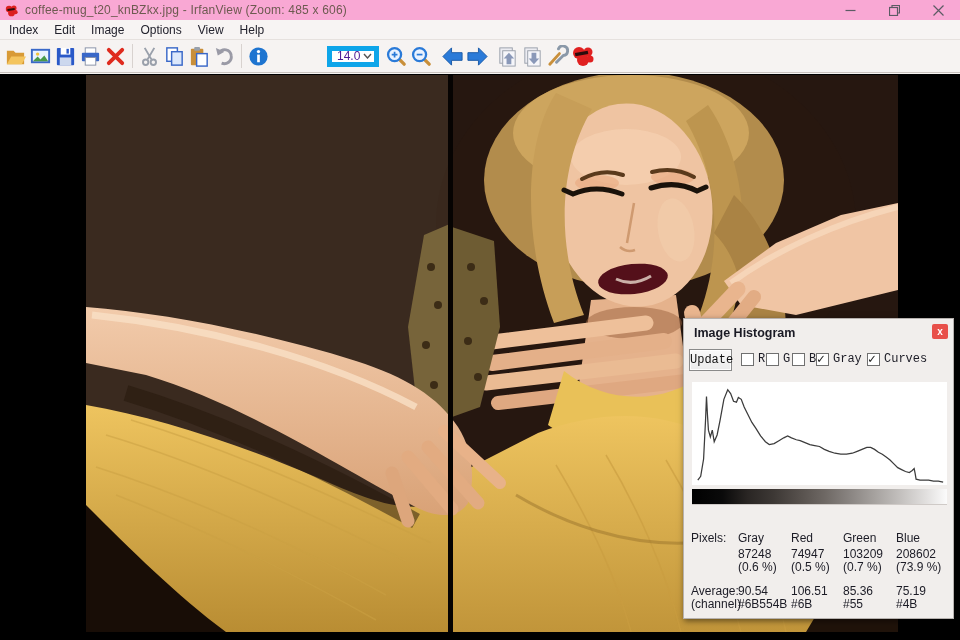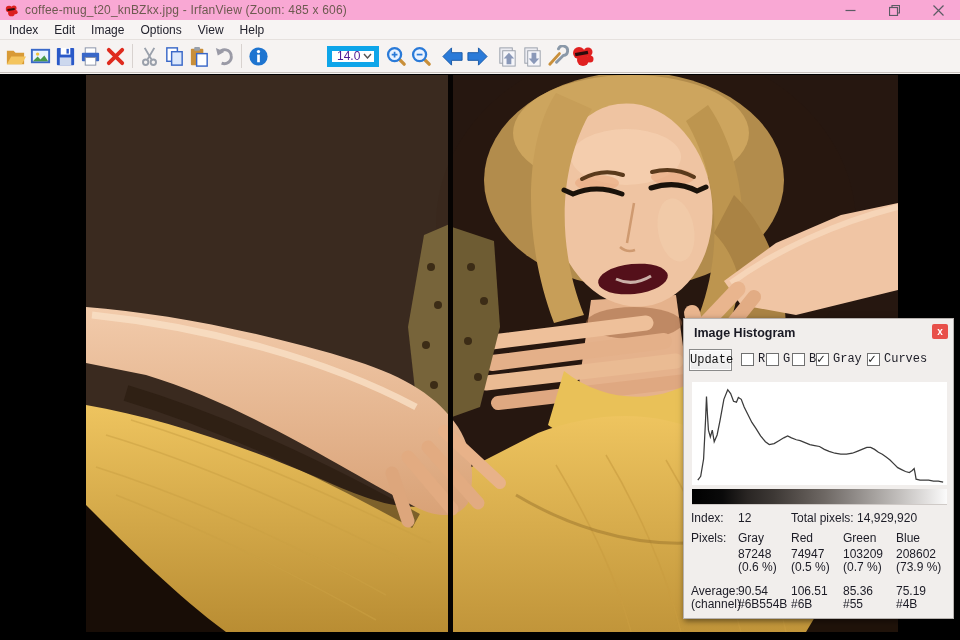--- a/index.html
+++ b/index.html
@@ -356,25 +356,20 @@
         </label>
       </div>
 
       <div class="plot">
         <svg viewBox="0 0 264 107" preserveAspectRatio="none">
           <polyline id="histCurve" fill="none" stroke="#3c3c3c" stroke-width="1.3" points="6,102 9,98 12,80 14,40 15,15 16,34 17,50 19,57 21,50 23,62 26,55 29,40 33,18 37,8 40,12 43,20 46,21 48,16 51,18 54,26 58,34 62,42 66,48 71,56 76,62 80,65 85,64 90,61 95,58 99,56 103,58 108,60 112,61 117,63 122,65 127,66 132,67 137,70 142,72 148,74 154,75 160,75 166,74 171,72 176,70 181,68 185,68 189,70 193,73 197,75 201,78 205,81 209,85 213,89 217,91 221,93 225,94 228,92 230,90 231,95 232,101 236,102 240,102 245,102 250,103 255,103 260,104"></polyline>
         </svg>
       </div>
       <div class="gradbar"></div>
 
-      <div class="srow r-index">
-        <span class="c0">Index:</span>
-        <span class="c1">12</span>
-        <span class="c2">Total pixels: 14,929,920</span>
-      </div>
       <div class="srow r-head">
         <span class="c0">Pixels:</span>
         <span class="c1">Gray</span>
         <span class="c2">Red</span>
         <span class="c3">Green</span>
         <span class="c4">Blue</span>
       </div>
       <div class="srow r-val">
         <span class="c1">87248</span>
         <span class="c2">74947</span>

